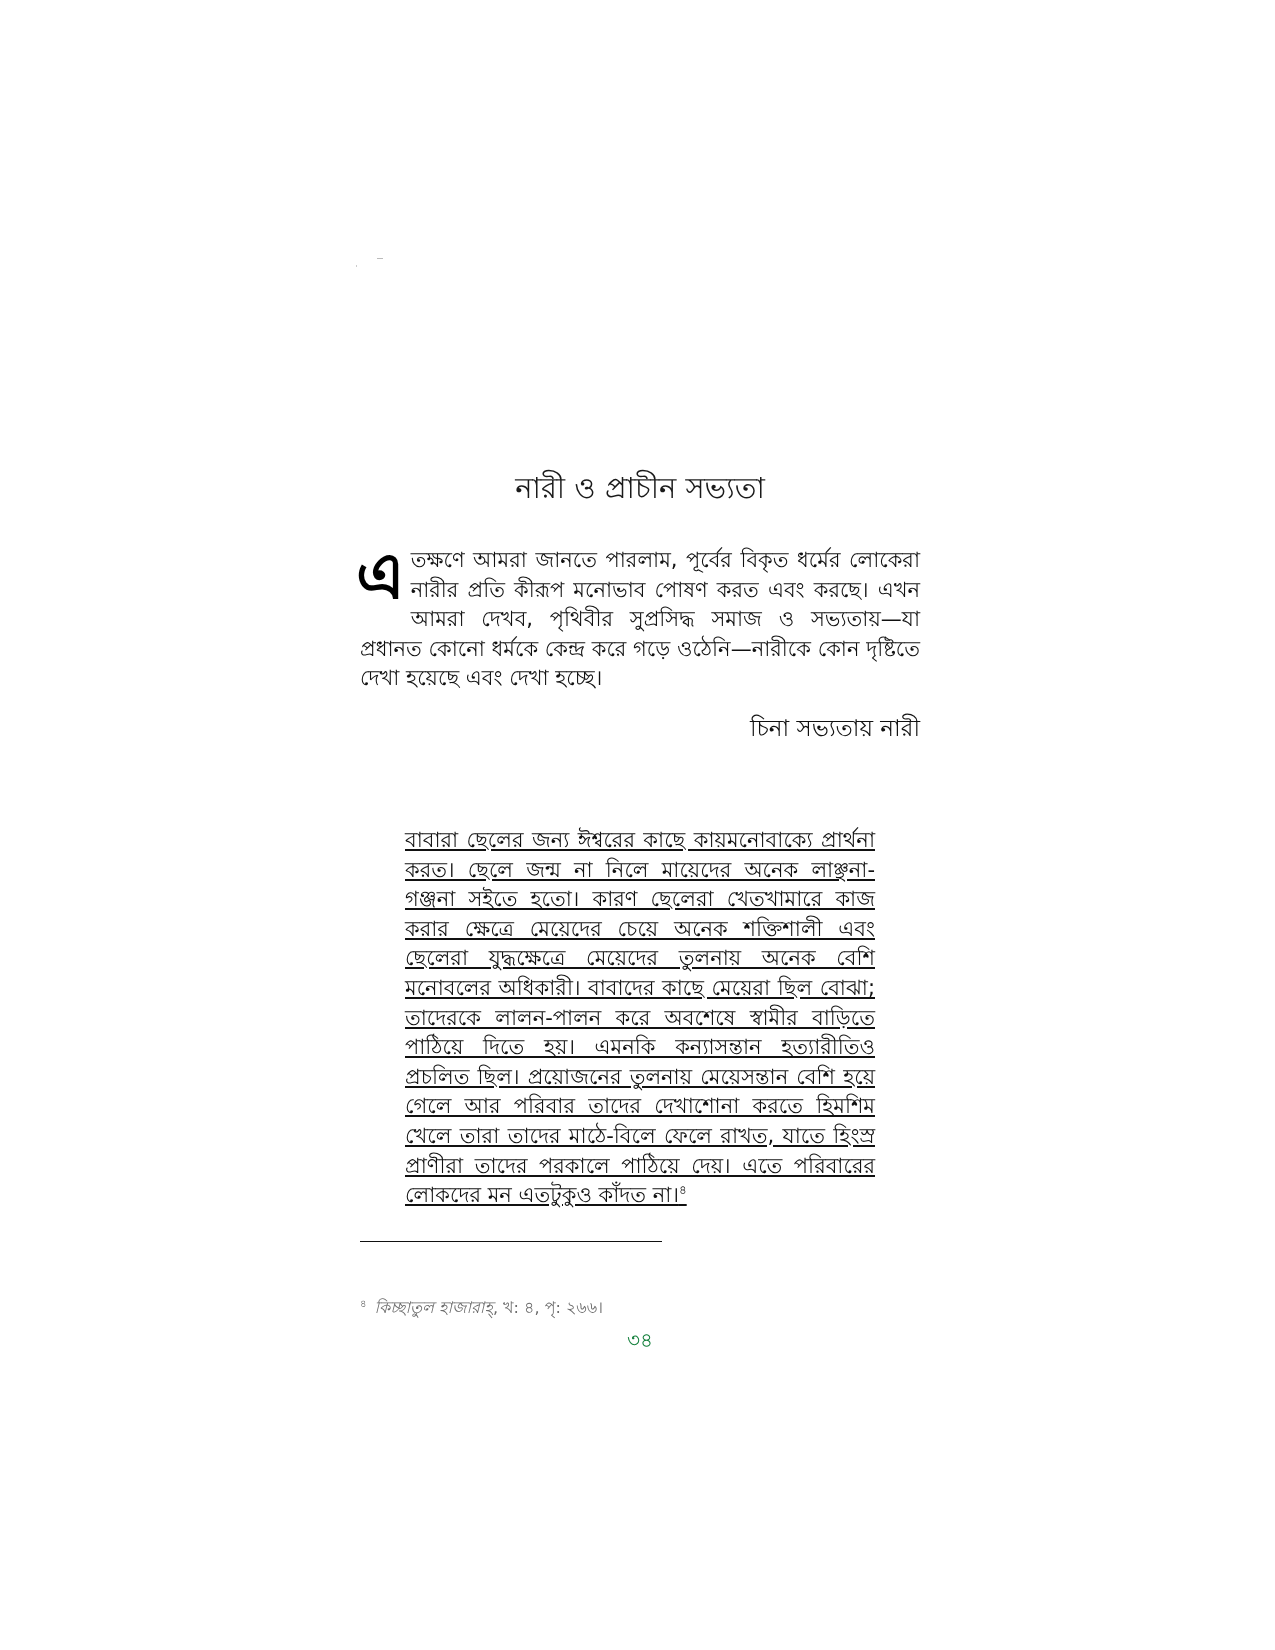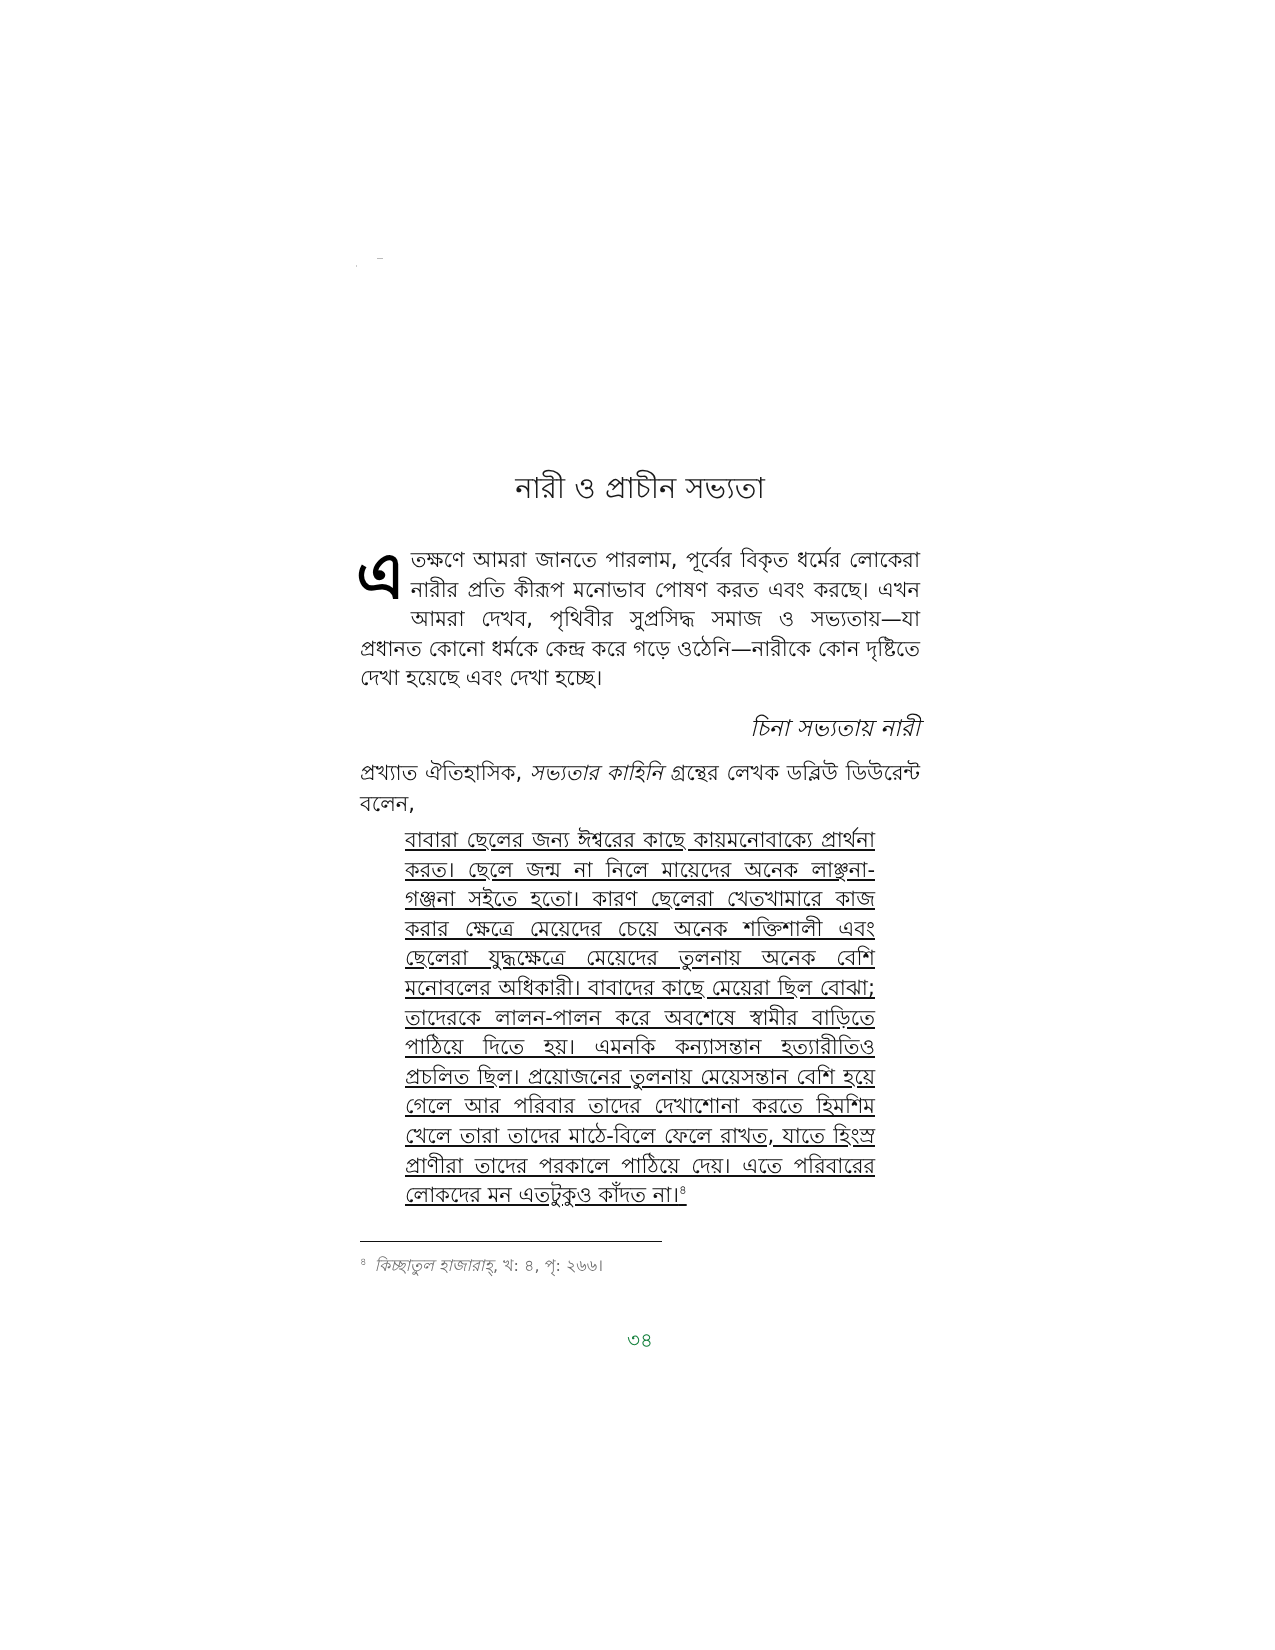--- a/index.html
+++ b/index.html
@@ -72,21 +72,20 @@
     .section-heading {
       position: absolute;
       left: 360px;
       width: 560px;
       top: 711px;
       text-align: right;
       font-size: 23px;
       line-height: 34px;
       margin: 0;
       font-weight: normal;
-      font-style: italic;
     }
     .lead-para {
       position: absolute;
       left: 360px;
       top: 758px;
       width: 560px;
       font-size: 21px;
       line-height: 31px;
       text-align: justify;
       text-align-last: left;
@@ -115,21 +114,21 @@
       position: absolute;
       left: 360px;
       top: 1241px;
       width: 302px;
       height: 0;
       border-top: 1.5px solid #111;
     }
     .footnote {
       position: absolute;
       left: 360px;
-      top: 1254px;
+      top: 1296px;
       font-size: 16px;
       line-height: 24px;
       color: #6b6b6b;
       margin: 0;
     }
     .footnote .fn-mark {
       font-size: 10px;
       vertical-align: super;
       line-height: 0;
       margin-right: 8px;
@@ -154,21 +153,20 @@
 <div class="page">
   <div class="speck"></div>
   <div class="speck2"></div>
 
   <h1 class="chapter-title">নারী ও প্রাচীন সভ্যতা</h1>
 
   <p class="intro"><span class="dropcap">এ</span><span>তক্ষণে আমরা জানতে পারলাম, পূর্বের বিকৃত ধর্মের লোকেরা নারীর প্রতি কীরূপ মনোভাব পোষণ করত এবং করছে। এখন আমরা দেখব, পৃথিবীর সুপ্রসিদ্ধ সমাজ ও সভ্যতায়—যা প্রধানত কোনো ধর্মকে কেন্দ্র করে গড়ে ওঠেনি—নারীকে কোন দৃষ্টিতে দেখা হয়েছে এবং দেখা হচ্ছে।</span></p>
 
   <h2 class="section-heading">চিনা সভ্যতায় নারী</h2>
 
-  <p class="lead-para"><span>প্রখ্যাত ঐতিহাসিক, </span><em>সভ্যতার কাহিনি</em><span> গ্রন্থের লেখক ডব্লিউ ডিউরেন্ট বলেন,</span></p>
 
   <p class="blockquote"><span>বাবারা ছেলের জন্য ঈশ্বরের কাছে কায়মনোবাক্যে প্রার্থনা করত। ছেলে জন্ম না নিলে মায়েদের অনেক লাঞ্ছনা-গঞ্জনা সইতে হতো। কারণ ছেলেরা খেতখামারে কাজ করার ক্ষেত্রে মেয়েদের চেয়ে অনেক শক্তিশালী এবং ছেলেরা যুদ্ধক্ষেত্রে মেয়েদের তুলনায় অনেক বেশি মনোবলের অধিকারী। বাবাদের কাছে মেয়েরা ছিল বোঝা; তাদেরকে লালন-পালন করে অবশেষে স্বামীর বাড়িতে পাঠিয়ে দিতে হয়। এমনকি কন্যাসন্তান হত্যারীতিও প্রচলিত ছিল। প্রয়োজনের তুলনায় মেয়েসন্তান বেশি হয়ে গেলে আর পরিবার তাদের দেখাশোনা করতে হিমশিম খেলে তারা তাদের মাঠে-বিলে ফেলে রাখত, যাতে হিংস্র প্রাণীরা তাদের পরকালে পাঠিয়ে দেয়। এতে পরিবারের লোকদের মন এতটুকুও কাঁদত না।</span><span class="fn-ref">৪</span></p>
 
   <div class="footnote-rule"></div>
 
   <p class="footnote"><span class="fn-mark">৪</span><em>কিচ্ছাতুল হাজারাহ্</em><span>, খ: ৪, পৃ: ২৬৬।</span></p>
 
   <div class="page-number">৩৪</div>
 </div>
 

